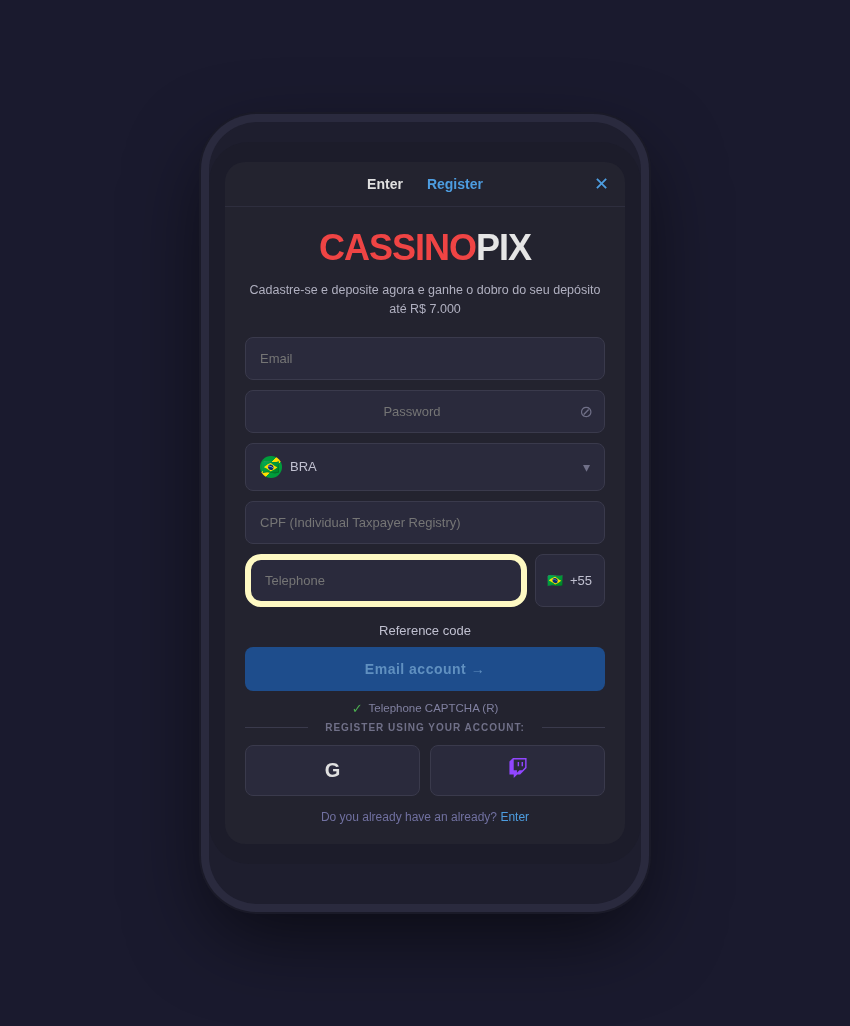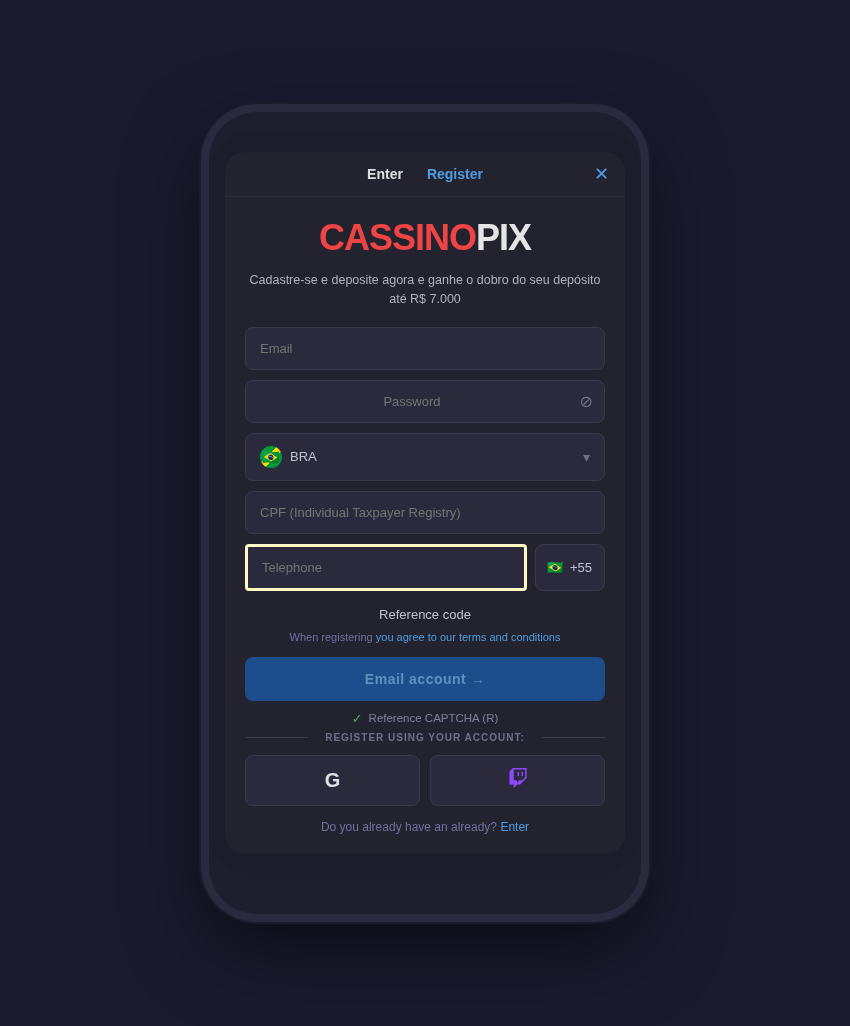--- a/index.html
+++ b/index.html
@@ -189,22 +189,22 @@
     }
 
     .phone-row {
       display: flex;
       gap: 8px;
     }
 
     .phone-input {
       flex: 1;
       background: #2a2a3c;
-      border: 3px solid #fef9c3;
-      border-radius: 4px;
+      border: 6px solid #fef9c3;
+      border-radius: 16px;
       padding: 13px 14px;
       color: #c0c0d0;
       font-size: 13px;
       outline: none;
     }
 
     .phone-country {
       background: #2a2a3c;
       border: 1px solid #3a3a4c;
       border-radius: 8px;
@@ -400,32 +400,28 @@
             </div>
           </div>
         </div>
 
         
         <div class="ref-code-section">
           <span class="ref-code-label">Reference code</span>
         </div>
 
         
-        <p class="terms-text">
-          <span>When registering</span>
-          <span class="terms-link">you agree to our terms and conditions</span>
-        </p>
 
         
         <button class="create-btn">Email account →</button>
 
         
         <div class="captcha-row">
           <span class="check-icon">✓</span>
-          <span class="captcha-text">Reference CAPTCHA (R)</span>
+          <span class="captcha-text">Telephone CAPTCHA (R)</span>
         </div>
 
         
         <div class="divider-row">
           <div class="divider-line"></div>
           <span class="divider-text">REGISTER USING YOUR ACCOUNT:</span>
           <div class="divider-line"></div>
         </div>
 
         

